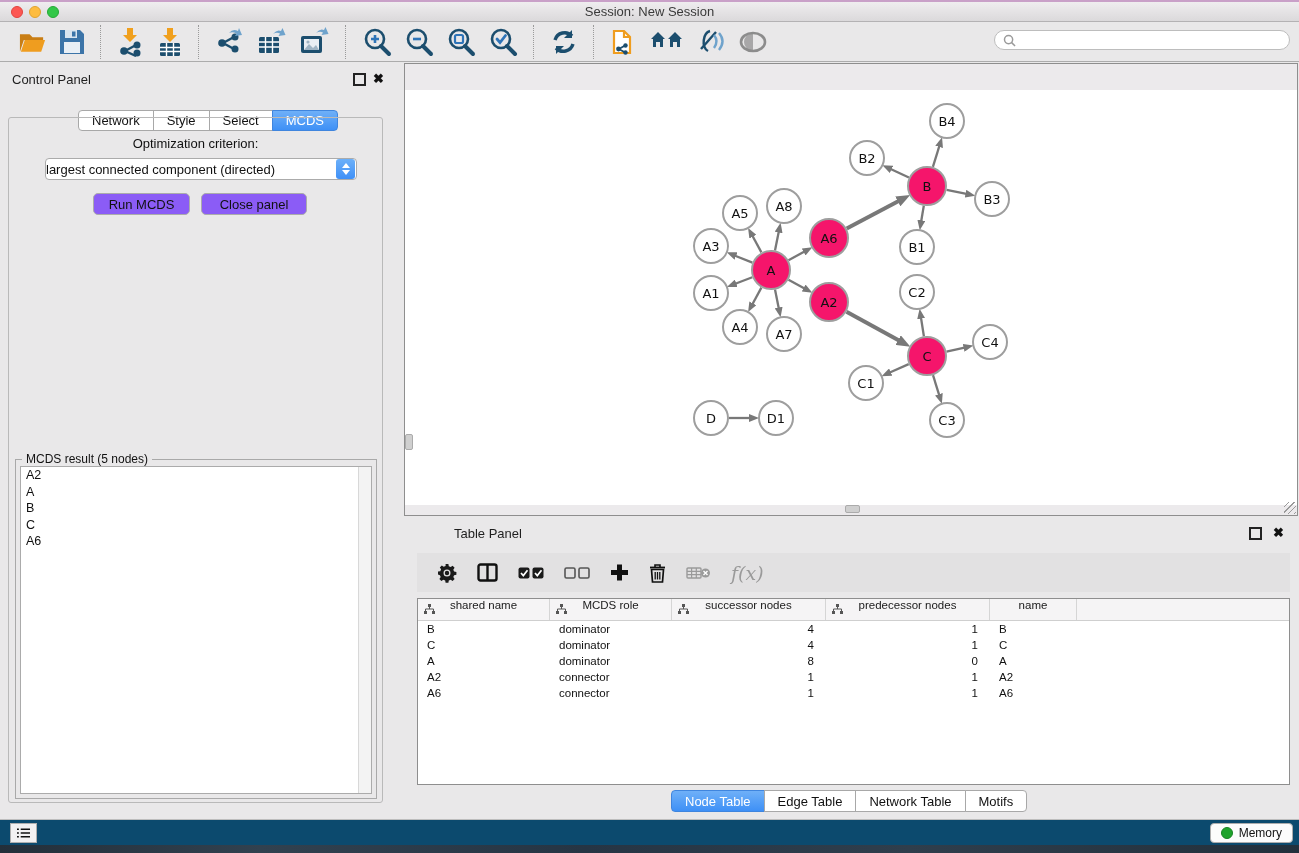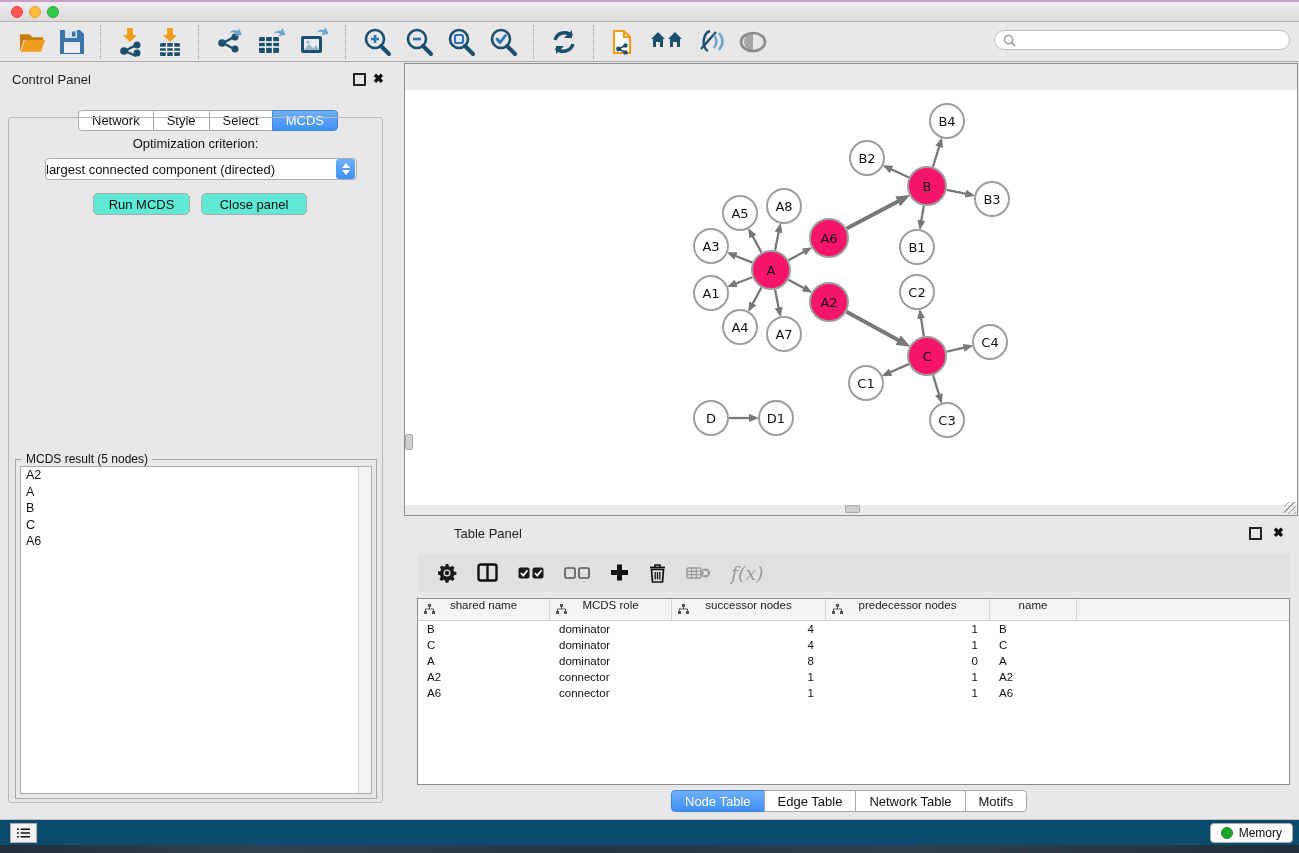--- a/index.html
+++ b/index.html
@@ -36,21 +36,21 @@
   .cp-tabs{position:absolute;top:48px;left:78px;}
   .cp-content{position:absolute;left:8px;top:55px;right:9px;bottom:17px;border:1px solid #B9B9B9;border-radius:3px;}
   .opt-label{position:absolute;top:18px;left:0;right:0;text-align:center;font-size:13px;color:#111;}
   .dropdown{position:absolute;left:36px;top:40px;width:312px;height:22px;background:#fff;border:1px solid #ABABAB;
     border-radius:4px;box-sizing:border-box;display:flex;align-items:center;cursor:default;}
   .dropdown .dd-text{flex:1;font-size:13px;padding-left:0;color:#111;white-space:nowrap;}
   .dd-stepper{width:19px;height:20px;border-radius:3px;background:linear-gradient(#6CB0F9,#3F90F7);margin-right:1px;
     display:flex;flex-direction:column;align-items:center;justify-content:center;gap:2px;}
   .dd-stepper .up{width:0;height:0;border-left:4px solid transparent;border-right:4px solid transparent;border-bottom:5px solid #fff;}
   .dd-stepper .down{width:0;height:0;border-left:4px solid transparent;border-right:4px solid transparent;border-top:5px solid #fff;}
-  .cp-btn{position:absolute;top:75px;height:22px;background:#5eead4;border:1px solid #ABABAB;border-radius:5px;
+  .cp-btn{position:absolute;top:75px;height:22px;background:#8b5cf6;border:1px solid #ABABAB;border-radius:5px;
     font-size:13px;font-family:"Liberation Sans",sans-serif;color:#111;cursor:default;}
   .run-btn{left:84px;width:97px;}
   .closep-btn{left:192px;width:106px;}
   .result-box{position:absolute;left:6px;right:5px;top:341px;height:338px;border:1px solid #A9A9A9;}
   .result-legend{position:absolute;top:-8px;left:6px;background:#E9E8E9;padding:0 4px;font-size:12px;color:#111;}
   .result-list{position:absolute;left:4px;right:4px;top:6px;bottom:4px;background:#fff;border:1px solid #ABABAB;overflow:hidden;}
   .scroll-track{position:absolute;right:0;top:0;bottom:0;width:12px;background:#F3F3F3;border-left:1px solid #D8D8D8;}
   .result-item{font-size:12.5px;line-height:16.5px;padding-left:5px;color:#111;}
   
   .network-window{position:absolute;left:404px;top:63px;width:894px;height:453px;border:1px solid #8E8E8E;
@@ -96,20 +96,21 @@
   .desktop-strip{position:absolute;left:0;right:0;bottom:0;height:8px;
     background:linear-gradient(90deg,#232F3A,#31414F 20%,#263544 45%,#2F3E4C 70%,#22303C 100%);}
 </style>
 </head>
 <body>
 
 <div class="titlebar">
   <span class="tl red"></span>
   <span class="tl yellow"></span>
   <span class="tl green"></span>
+  <div class="title-text">Session: New Session</div>
 </div>
 
 <div class="toolbar">
   <button class="tbtn">
     <svg width="29" height="26" viewBox="0 0 30 26">
       <path d="M2 23 V5 h10 l3 3 h11 v3 H6 Z" fill="#C97E14"></path>
       <path d="M3 23 L7 11 h21 l-4 12 Z" fill="#EF9D1F"></path>
     </svg>
   </button>
   <button class="tbtn">

